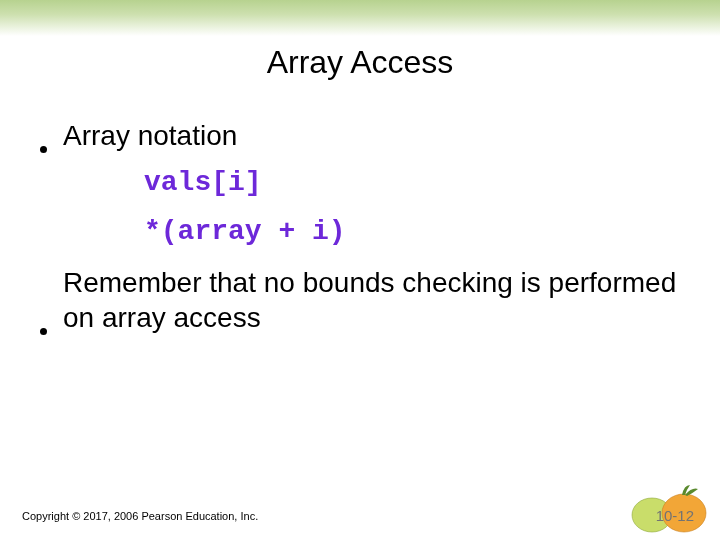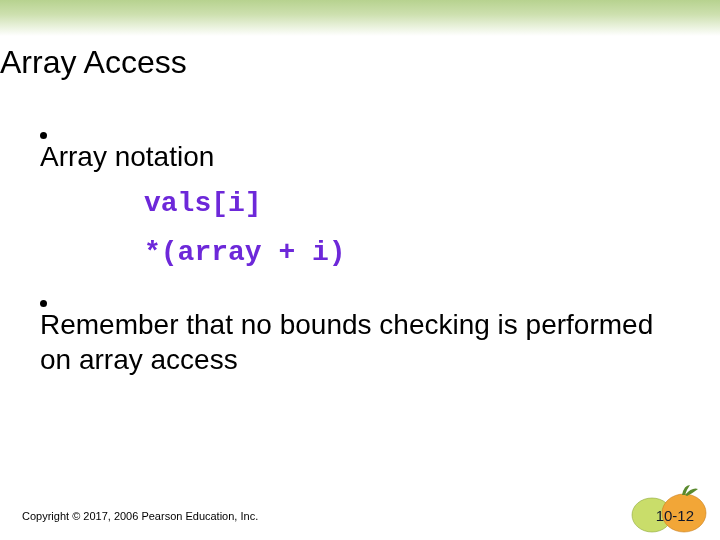--- a/index.html
+++ b/index.html
@@ -19,34 +19,34 @@
     height: 36px;
     background: linear-gradient(to bottom,
       #b7d28f 0%,
       #cde0af 40%,
       #ffffff 100%);
   }
   .title {
     position: absolute;
     top: 44px;
     left: 0; right: 0;
+    text-align: center;
     font-size: 32px;
     font-weight: 400;
   }
   .content {
     position: absolute;
     top: 118px;
     left: 40px;
     right: 30px;
   }
   .bullet {
     display: flex;
-    align-items: flex-start;
+    align-items: flex-end;
     margin-bottom: 8px;
-    flex-direction: column;
   }
   .dot {
     width: 7px;
     height: 7px;
     background: #000;
     border-radius: 50%;
     margin-top: 14px;
     margin-right: 16px;
     flex: 0 0 auto;
   }
@@ -74,21 +74,21 @@
     bottom: 18px;
     left: 22px;
     font-size: 11px;
     color: #000;
   }
   .pagenum {
     position: absolute;
     bottom: 16px;
     right: 26px;
     font-size: 15px;
-    color: #0f172a;
+    color: #737373;
     z-index: 10;
   }
   .fruit {
     position: absolute;
     bottom: 6px;
     right: 6px;
     width: 90px;
     height: 55px;
     z-index: 5;
   }

